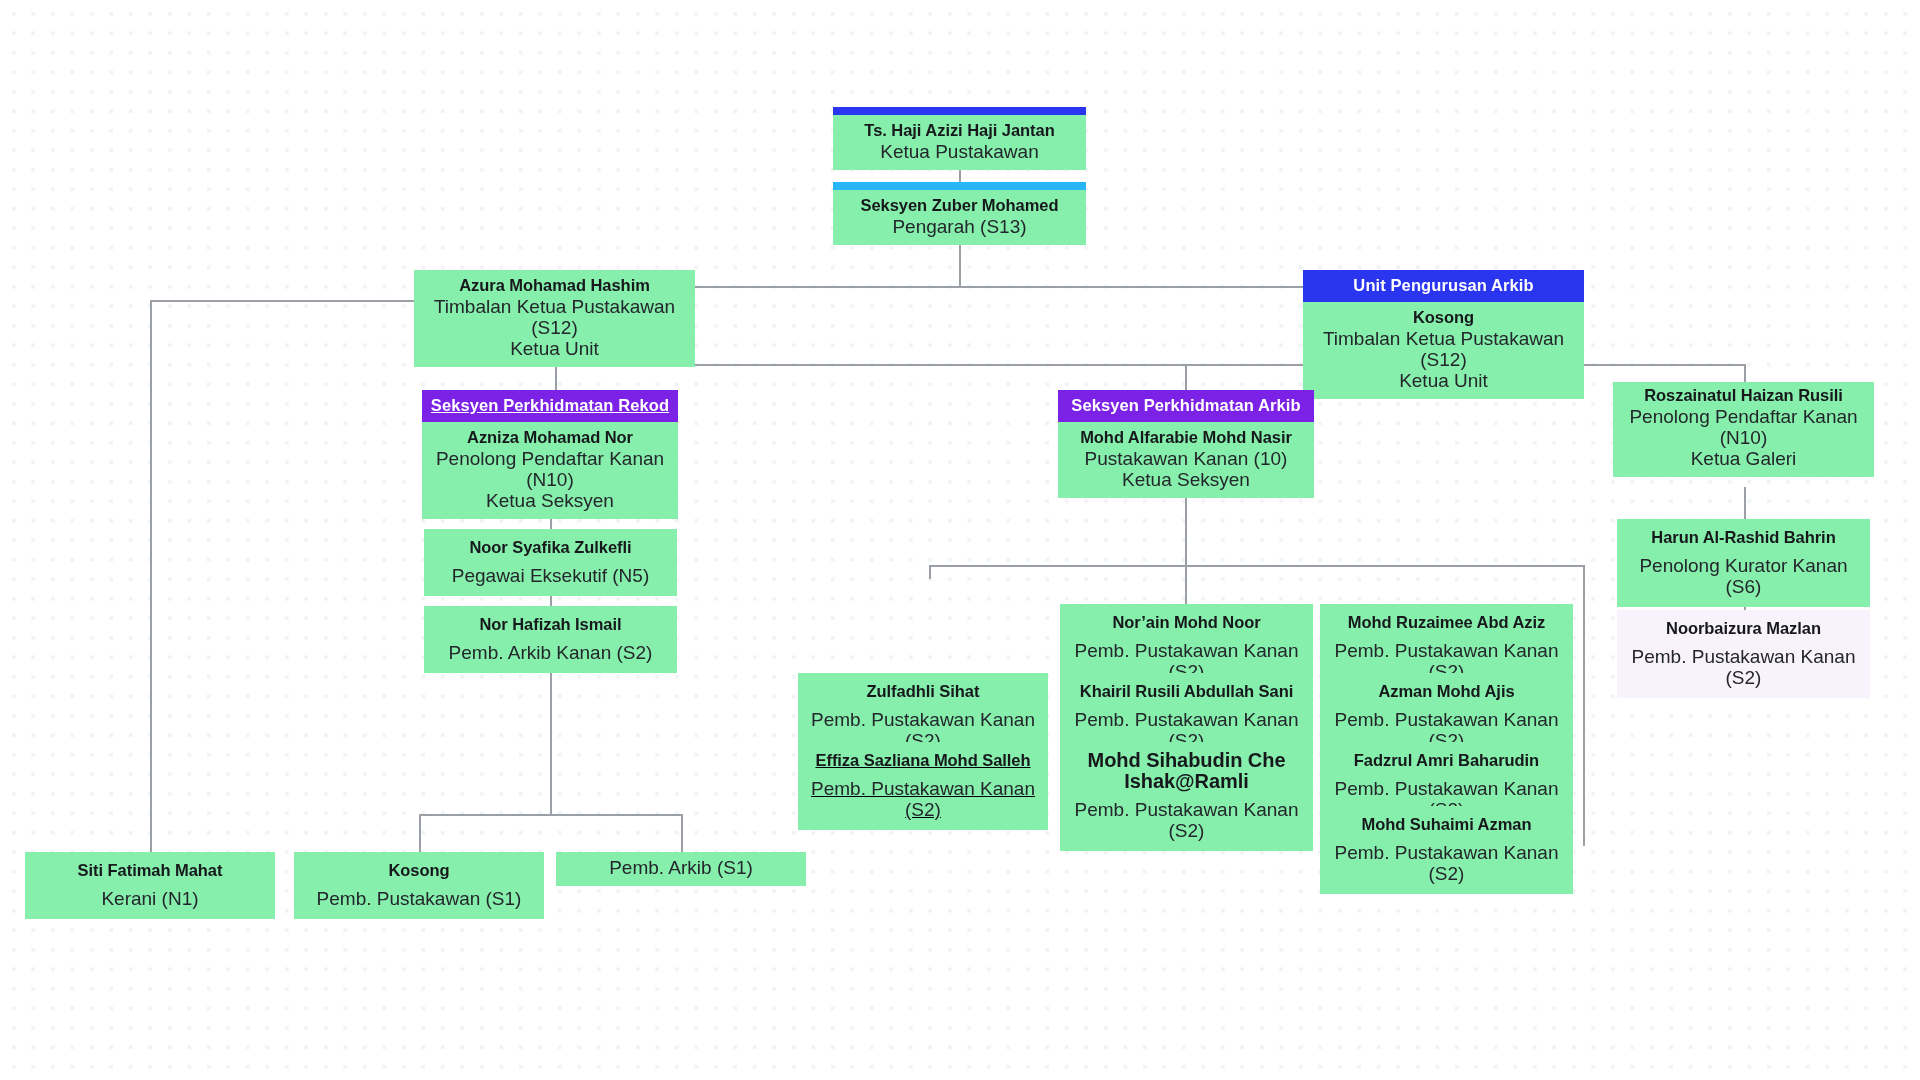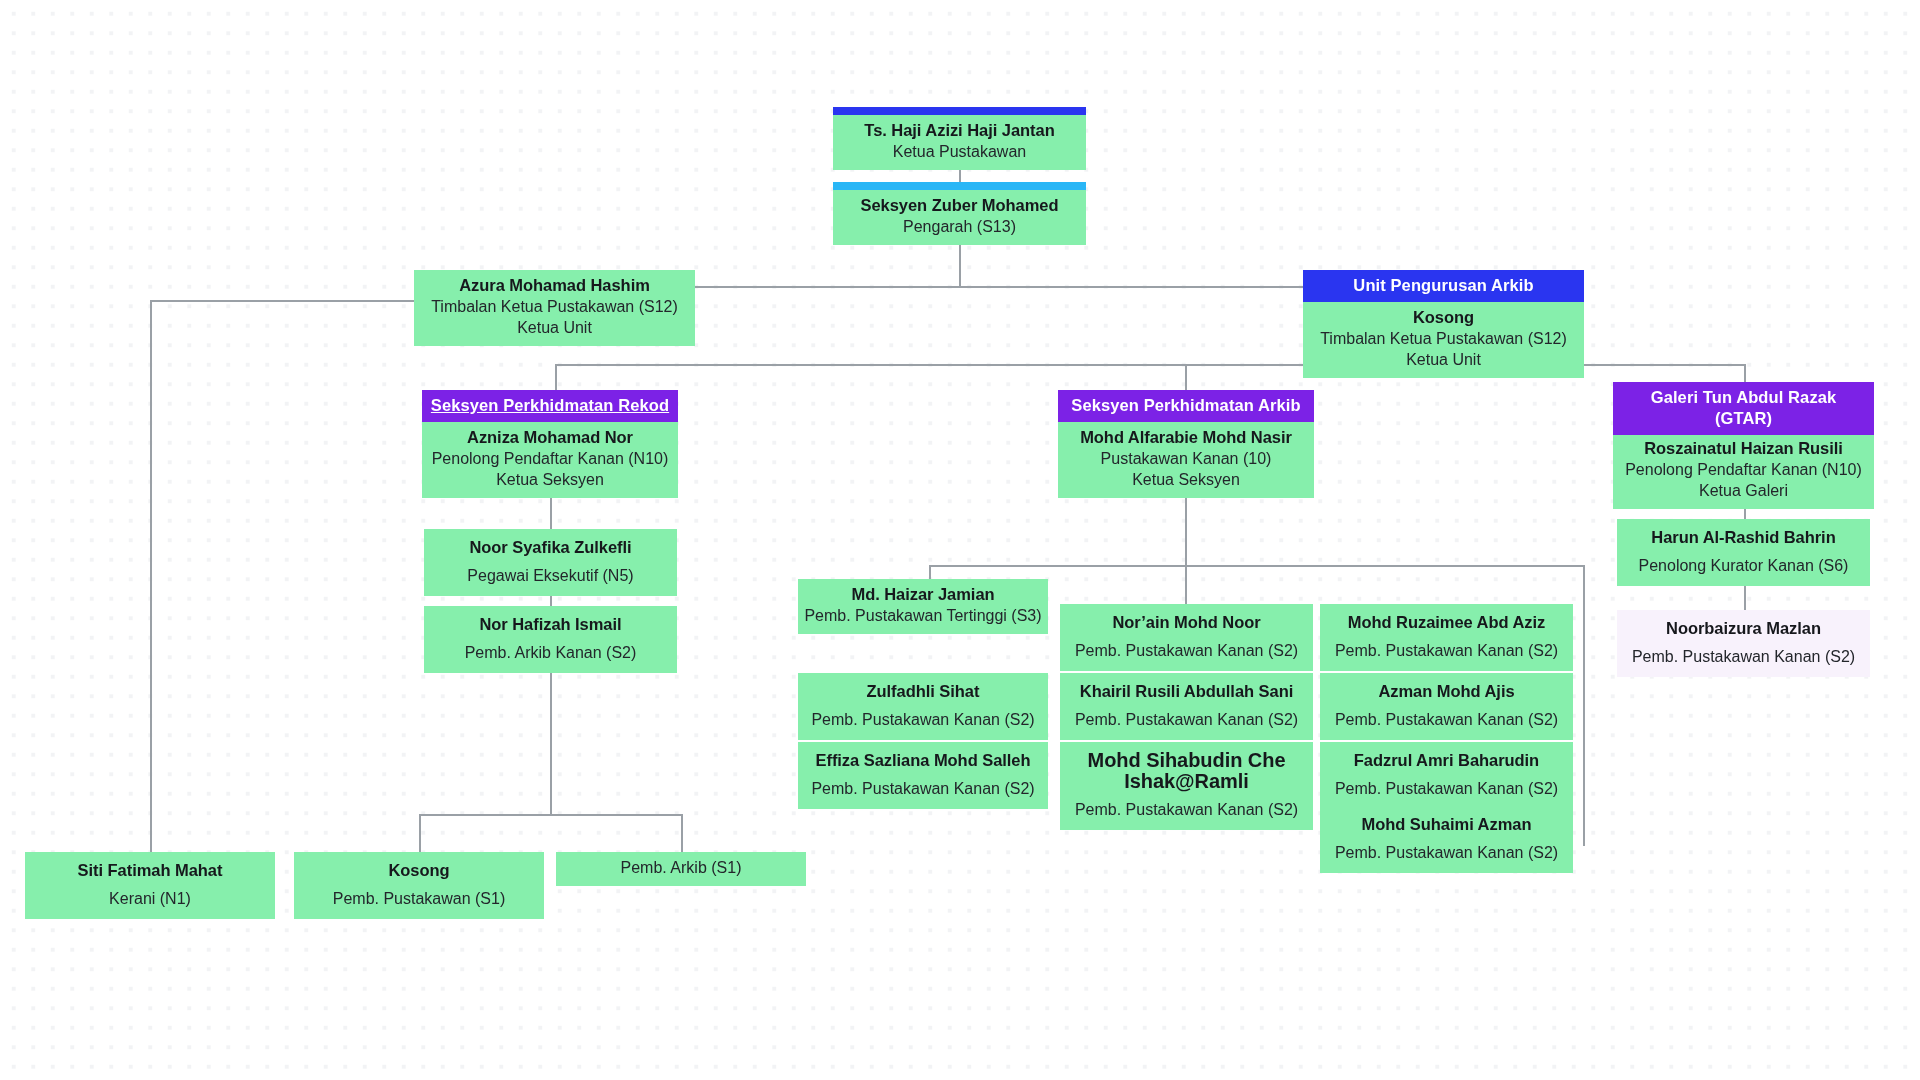--- a/index.html
+++ b/index.html
@@ -67,21 +67,21 @@
     font-weight: bold;
     font-size: 16.5px;
     line-height: 21px;
     color: #16181c;
     letter-spacing: -.05px;
   }
   .node .nm.sm {
     font-size: 20px;
   }
   .node .ttl {
-    font-size: 16px;
+    font-size: 19px;
     line-height: 21px;
     color: #23262b;
     font-weight: normal;
   }
   .node .ttl.gap { margin-top: 7px; }
   .node .ttl.tight { margin-top: 0px; }
 </style>
 </head>
 <body>
 
@@ -171,24 +171,20 @@
   <div class="node" style="left:1058px; top:390px; width:256px;">
     <div class="hdr" style="background:#7c22e6;">Seksyen Perkhidmatan Arkib</div>
     <div class="body">
       <div class="nm">Mohd Alfarabie Mohd Nasir</div>
       <div class="ttl tight">Pustakawan Kanan (10)</div>
       <div class="ttl tight">Ketua Seksyen</div>
     </div>
   </div>
 
   <div class="node" style="left:1613px; top:382px; width:261px;">
-    <div class="hdr" style="background:#7c22e6;">
-      <div>Galeri Tun Abdul Razak</div>
-      <div>(GTAR)</div>
-    </div>
     <div class="body" style="padding-top:3px;">
       <div class="nm">Roszainatul Haizan Rusili</div>
       <div class="ttl tight">Penolong Pendaftar Kanan (N10)</div>
       <div class="ttl tight">Ketua Galeri</div>
     </div>
   </div>
 
   <div class="node" style="left:424px; top:529px; width:253px;">
     <div class="body" style="padding:8px 6px 10px 6px;">
       <div class="nm">Noor Syafika Zulkefli</div>
@@ -216,36 +212,30 @@
       <div class="ttl gap">Pemb. Pustakawan (S1)</div>
     </div>
   </div>
 
   <div class="node" style="left:556px; top:852px; width:250px;">
     <div class="body" style="padding:5px 6px 8px 6px;">
       <div class="ttl tight">Pemb. Arkib (S1)</div>
     </div>
   </div>
 
-  <div class="node" style="left:798px; top:579px; width:250px;">
-    <div class="body" style="padding:5px 6px 8px 6px;">
-      <div class="nm">Md. Haizar Jamian</div>
-      <div class="ttl tight">Pemb. Pustakawan Tertinggi (S3)</div>
-    </div>
-  </div>
 
   <div class="node" style="left:798px; top:673px; width:250px;">
     <div class="body" style="padding:8px 6px 10px 6px;">
       <div class="nm">Zulfadhli Sihat</div>
       <div class="ttl gap">Pemb. Pustakawan Kanan (S2)</div>
     </div>
   </div>
 
   <div class="node" style="left:798px; top:742px; width:250px;">
-    <div class="body" style="padding:8px 6px 10px 6px;">
+    <div class="body" style="padding:8px 6px 10px 6px;text-decoration:underline;">
       <div class="nm">Effiza Sazliana Mohd Salleh</div>
       <div class="ttl gap">Pemb. Pustakawan Kanan (S2)</div>
     </div>
   </div>
 
   <div class="node" style="left:1060px; top:604px; width:253px;">
     <div class="body" style="padding:8px 6px 10px 6px;">
       <div class="nm">Nor’ain Mohd Noor</div>
       <div class="ttl gap">Pemb. Pustakawan Kanan (S2)</div>
     </div>

